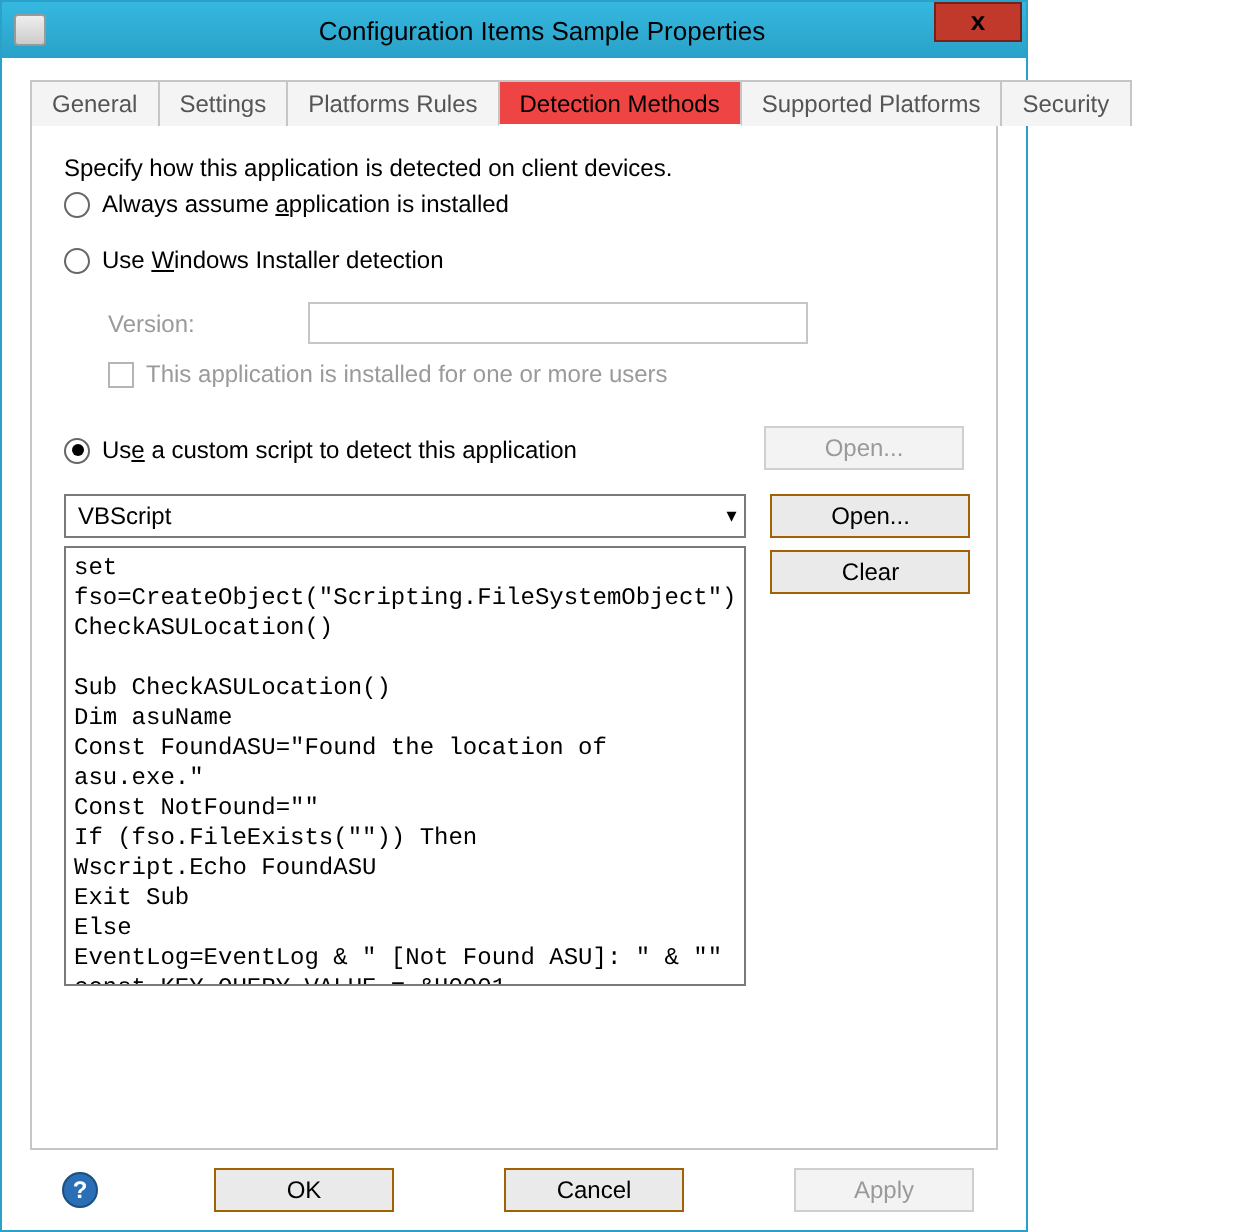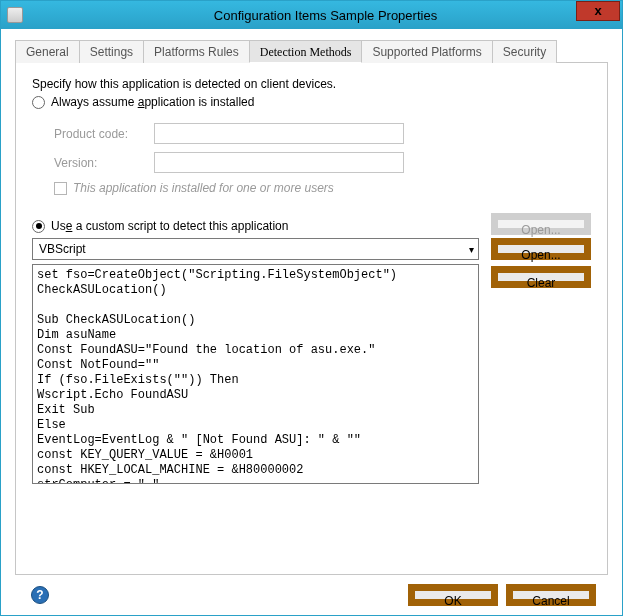--- a/index.html
+++ b/index.html
@@ -4,21 +4,21 @@
 <style>
   * { box-sizing: border-box; }
   html, body {
     margin: 0; padding: 0;
     font-family: "Segoe UI", Tahoma, sans-serif;
     font-size: 12px;
     background: #fff;
     color: #000;
   }
   .window {
-    width: 623px; height: 616px;
+    width: 514px; height: 616px;
     border: 1px solid #2aa1c8;
     position: relative;
     display: flex; flex-direction: column;
     background: #fff;
   }
   .titlebar {
     height: 28px;
     background: linear-gradient(#35b8e0, #2aa1c8);
     display: flex; align-items: center;
     padding-left: 6px;
@@ -67,25 +67,24 @@
     border-bottom: none;
     background: #f4f4f4;
     color: #555;
     margin-right: -1px;
     white-space: nowrap;
     font-size: 12px;
     position: relative;
     top: 1px;
   }
   .tab.active {
-    background: #e5e5e5;
+    background: #ef4444;
     color: #000;
     border-bottom: 1px solid #fff;
     z-index: 2;
-    font-family: Liberation Serif, serif;
   }
   .tabcontent {
     border: 1px solid #c6c6c6;
     border-top: none;
     flex: 1;
     padding: 14px 16px 12px 16px;
     display: flex; flex-direction: column;
     position: relative;
   }
   .intro { }
@@ -95,25 +94,25 @@
   .radio-label { }
   .radio-label .ul { text-decoration: underline; }
   .disabled, .disabled * { color: #9a9a9a !important; }
   .subblock { margin: 4px 0 6px 22px; }
   .field-row { display:flex; align-items:center; margin-bottom:8px; }
   .field-label { width:100px; }
   .text-input {
     height:21px; border:1px solid #c6c6c6; background:#fff;
   }
   .product-input { width:250px; }
-  .cb-row { display:flex; align-items:flex-end; margin-top:6px;font-style:italic;}
+  .cb-row { display:flex; align-items:flex-end; margin-top:6px;}
   .cb { width:13px; height:13px; border:1px solid #b5b5b5; background:#fff; margin-right:6px; display:inline-block;}
   .btn {
     height:22px; min-width:90px;
-    border:7px solid #a16207; background:#eaeaea;
+    border:1px solid #a16207; background:#eaeaea;
     text-align:center; line-height:20px;
     font-size:12px;
   }
   .btn.disabled { color:#9a9a9a; border-color:#cfcfcf; background:#f3f3f3;}
   .right-col-top {
     position: absolute;
     right: 16px;
   }
   .open1 { top: 150px; width:100px; }
   .select {
@@ -147,21 +146,21 @@
     padding: 0 12px;
   }
   .bottombar .help {
     margin-right:auto; margin-left:4px;
     width:18px; height:18px; border-radius:50%;
     background:#2a6fb5; color:#fff;
     display:flex; align-items:center; justify-content:center;
     font-weight:bold; font-size:12px;
     border:1px solid #1b4f80;
   }
-  .bottombar .btn { width:88px; }
+  .bottombar .btn { width:88px;margin-left:47px; }
 </style>
 </head>
 <body>
 
 <div class="window">
 
   <div class="titlebar">
     <span class="ticon"></span>
     <span class="title">Configuration Items Sample Properties</span>
     <div class="closebtn">x</div>
@@ -182,47 +181,47 @@
 
       <div class="intro">Specify how this application is detected on client devices.</div>
 
       <div class="radio-row">
         <span class="radio"></span>
         <span class="radio-label">
           <span>Always assume </span><span class="ul">a</span><span>pplication is installed</span>
         </span>
       </div>
 
+      <div class="radio-row">
+        <span class="radio"></span>
+        <span class="radio-label">
+          <span>Use </span><span class="ul">W</span><span>indows Installer detection</span>
+        </span>
+      </div>
 
       <div class="subblock disabled">
-        <div class="field-row">
-          <span class="field-label">
-            <span>P</span><span class="ul">r</span><span>oduct code:</span>
-          </span>
-          <div class="text-input product-input"></div>
-        </div>
         <div class="field-row">
           <span class="field-label">
             <span></span><span class="ul">V</span><span>ersion:</span>
           </span>
           <div class="text-input product-input"></div>
         </div>
         <div class="cb-row">
           <span class="cb"></span>
           <span>
             <span></span><span class="ul">T</span><span>his application is installed for one or more users</span>
           </span>
         </div>
       </div>
 
       <div class="btn disabled right-col-top open1">
         <span></span><span class="ul">O</span><span>pen...</span>
       </div>
 
-      <div class="radio-row" style="margin-top:18px; margin-bottom:5px;">
+      <div class="radio-row" style="margin-top:18px; margin-bottom:15px;">
         <span class="radio checked"></span>
         <span class="radio-label">
           <span>Us</span><span class="ul">e</span><span> a custom script to detect this application</span>
         </span>
       </div>
 
       <div class="script-row">
         <div class="script-left">
           <div class="select">
             <span>VBScript</span>
@@ -253,16 +252,19 @@
           </div>
         </div>
       </div>
 
     </div>
 
     <div class="bottombar">
       <div class="help">?</div>
       <div class="btn">OK</div>
       <div class="btn">Cancel</div>
+      <div class="btn disabled">
+        <span></span><span class="ul">A</span><span>pply</span>
+      </div>
     </div>
 
   </div>
 </div>
 
 </body></html>

